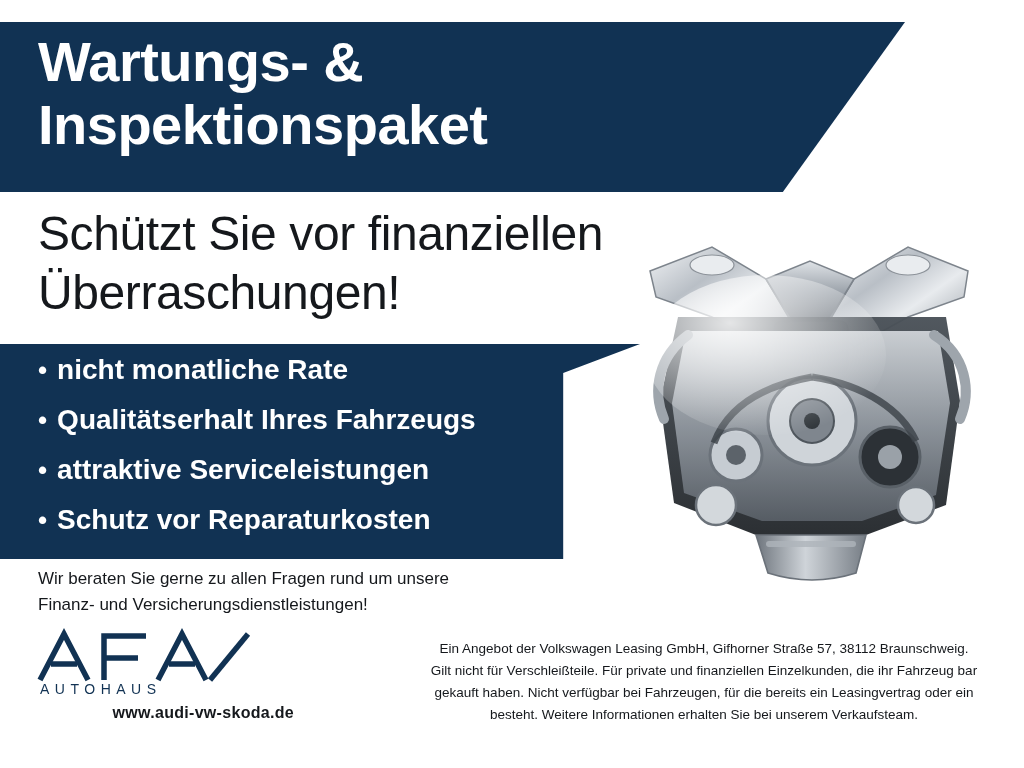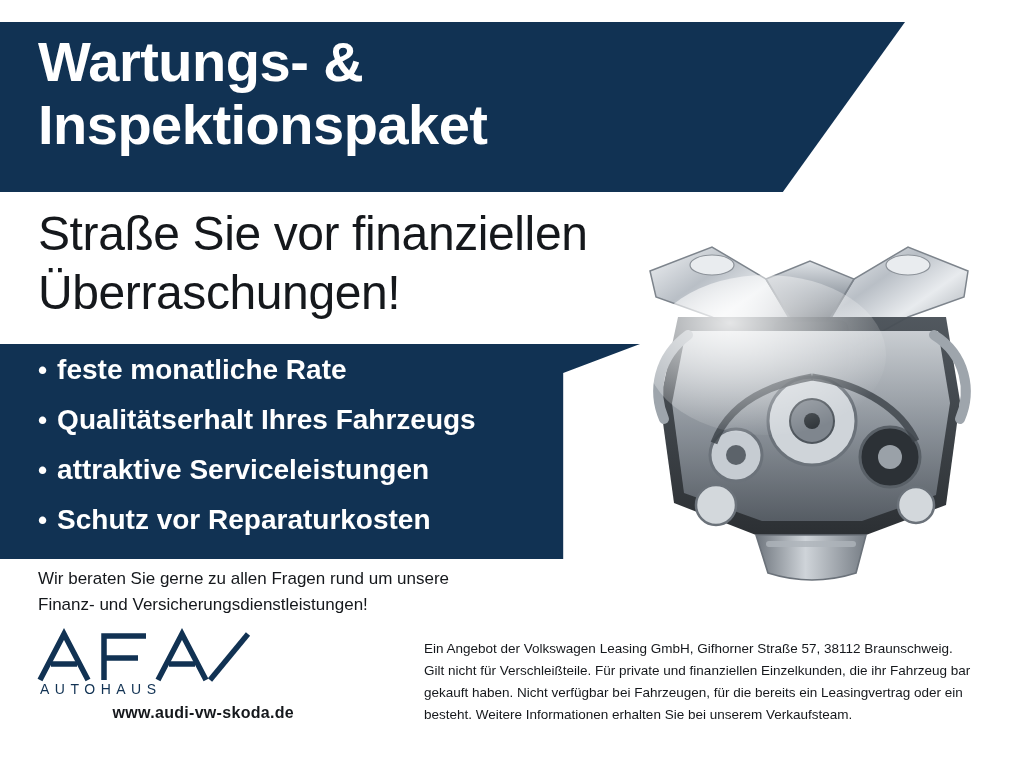--- a/index.html
+++ b/index.html
@@ -136,21 +136,21 @@
   .legal {
     position: absolute;
     left: 424px;
     top: 638px;
     width: 560px;
     font-size: 13.5px;
     line-height: 1.62;
     color: #15181c;
     z-index: 4;
   }
-  .legal p { margin: 0; }
+  .legal p { margin: 0; text-align: center; }
 
   
   .engine {
     position: absolute;
     right: 18px;
     top: 205px;
     width: 390px;
     height: 400px;
     z-index: 2;
   }
@@ -221,28 +221,28 @@
       <path d="M72 130 C42 152 36 186 48 214" fill="none" stroke="#9ea5ac" stroke-width="10" stroke-linecap="round"></path>
 
       <ellipse cx="150" cy="150" rx="120" ry="80" fill="url(#shine)"></ellipse>
     </svg>
   </div>
 
   <div class="headline-band"></div>
   <div class="headline-text">Wartungs- &amp;
 Inspektionspaket</div>
 
-  <div class="subheadline">Straße Sie vor finanziellen
+  <div class="subheadline">Schützt Sie vor finanziellen
 Überraschungen!</div>
 
   <div class="bullet-band"></div>
   <div class="bullets">
     <div class="bullet">
       <span class="dot">•</span>
-      <span>feste monatliche Rate</span>
+      <span>nicht monatliche Rate</span>
     </div>
     <div class="bullet">
       <span class="dot">•</span>
       <span>Qualitätserhalt Ihres Fahrzeugs</span>
     </div>
     <div class="bullet">
       <span class="dot">•</span>
       <span>attraktive Serviceleistungen</span>
     </div>
     <div class="bullet">

